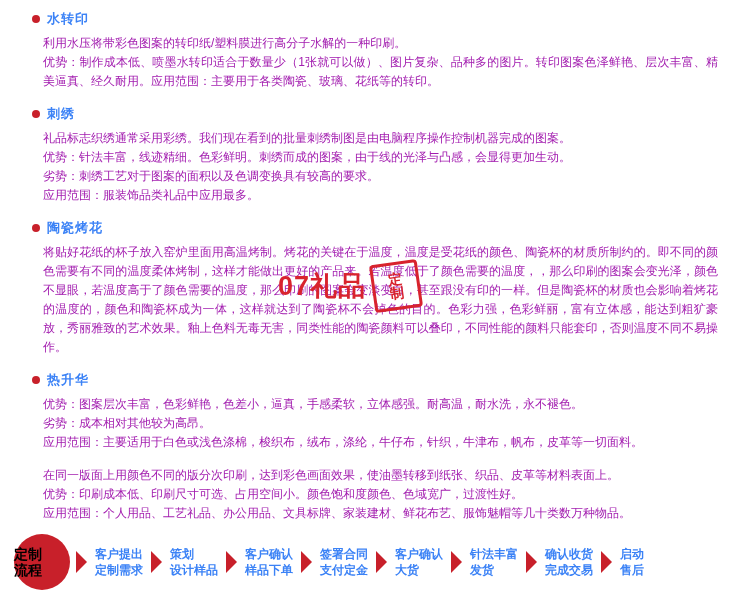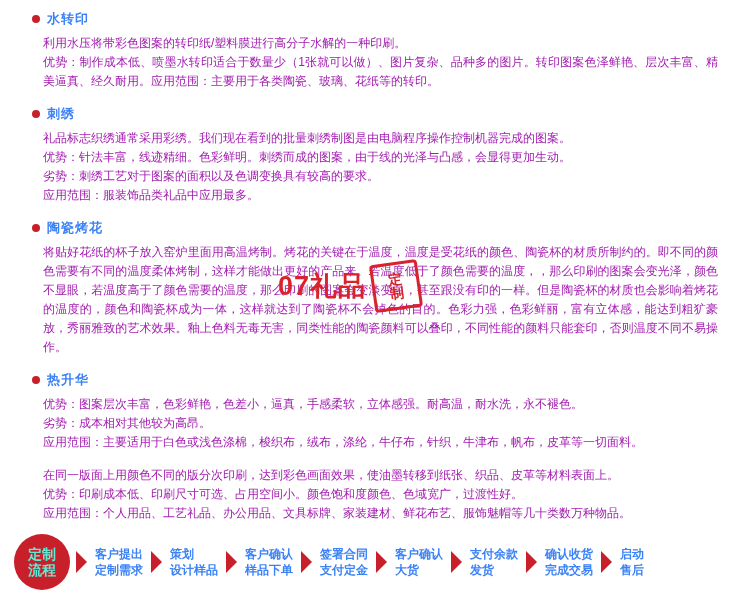--- a/index.html
+++ b/index.html
@@ -100,27 +100,27 @@
     width: 722px;
     height: 62px;
     display: flex;
     align-items: center;
   }
   .flow-badge {
     width: 56px;
     height: 56px;
     border-radius: 50%;
     background: #c8202a;
-    color: #5eead4;
+    color: #000000;
     font-size: 14px;
     font-weight: bold;
     line-height: 16px;
     display: flex;
     flex-direction: column;
-    align-items: center;
+    align-items: flex-start;
     justify-content: center;
     flex: 0 0 auto;
     margin-right: 4px;
   }
   .flow-step {
     display: flex;
     align-items: center;
     flex: 0 0 auto;
   }
   .flow-label {
@@ -235,21 +235,21 @@
       <span class="flow-label">签署合同
 支付定金</span>
     </div>
     <div class="flow-step">
       <span class="arrow"></span>
       <span class="flow-label">客户确认
 大货</span>
     </div>
     <div class="flow-step">
       <span class="arrow"></span>
-      <span class="flow-label">支付余款
+      <span class="flow-label">针法丰富
 发货</span>
     </div>
     <div class="flow-step">
       <span class="arrow"></span>
       <span class="flow-label">确认收货
 完成交易</span>
     </div>
     <div class="flow-step">
       <span class="arrow"></span>
       <span class="flow-label">启动

